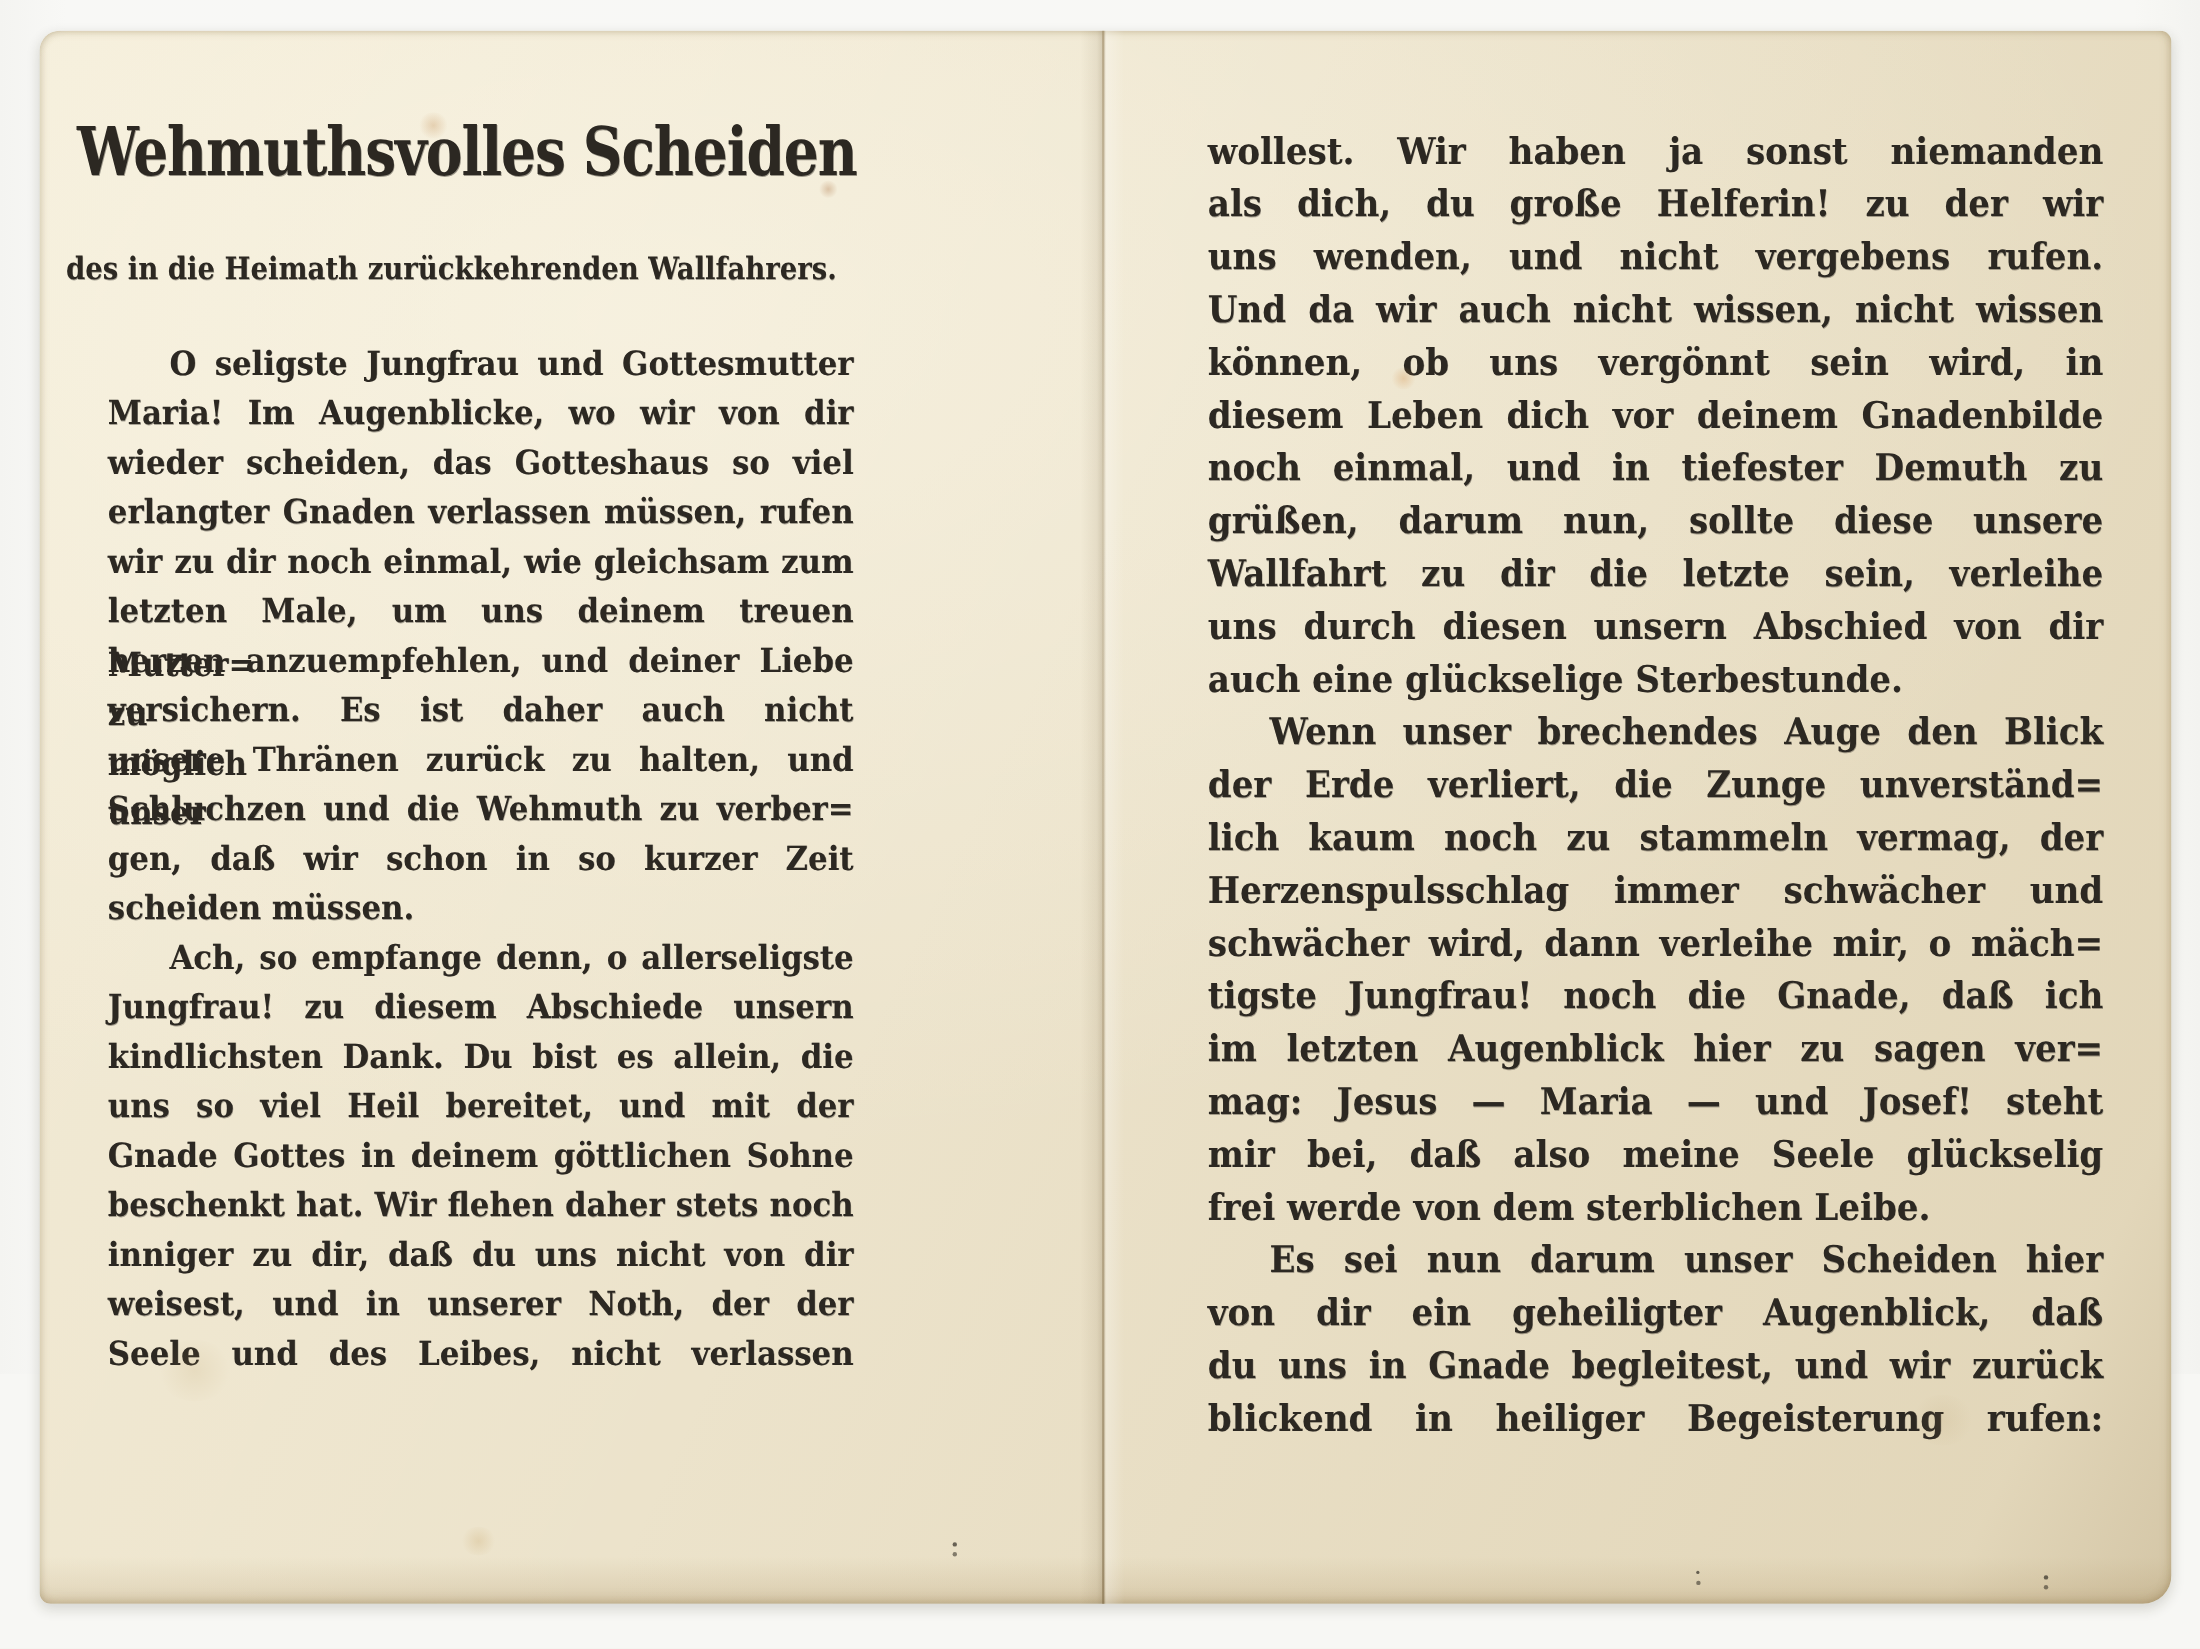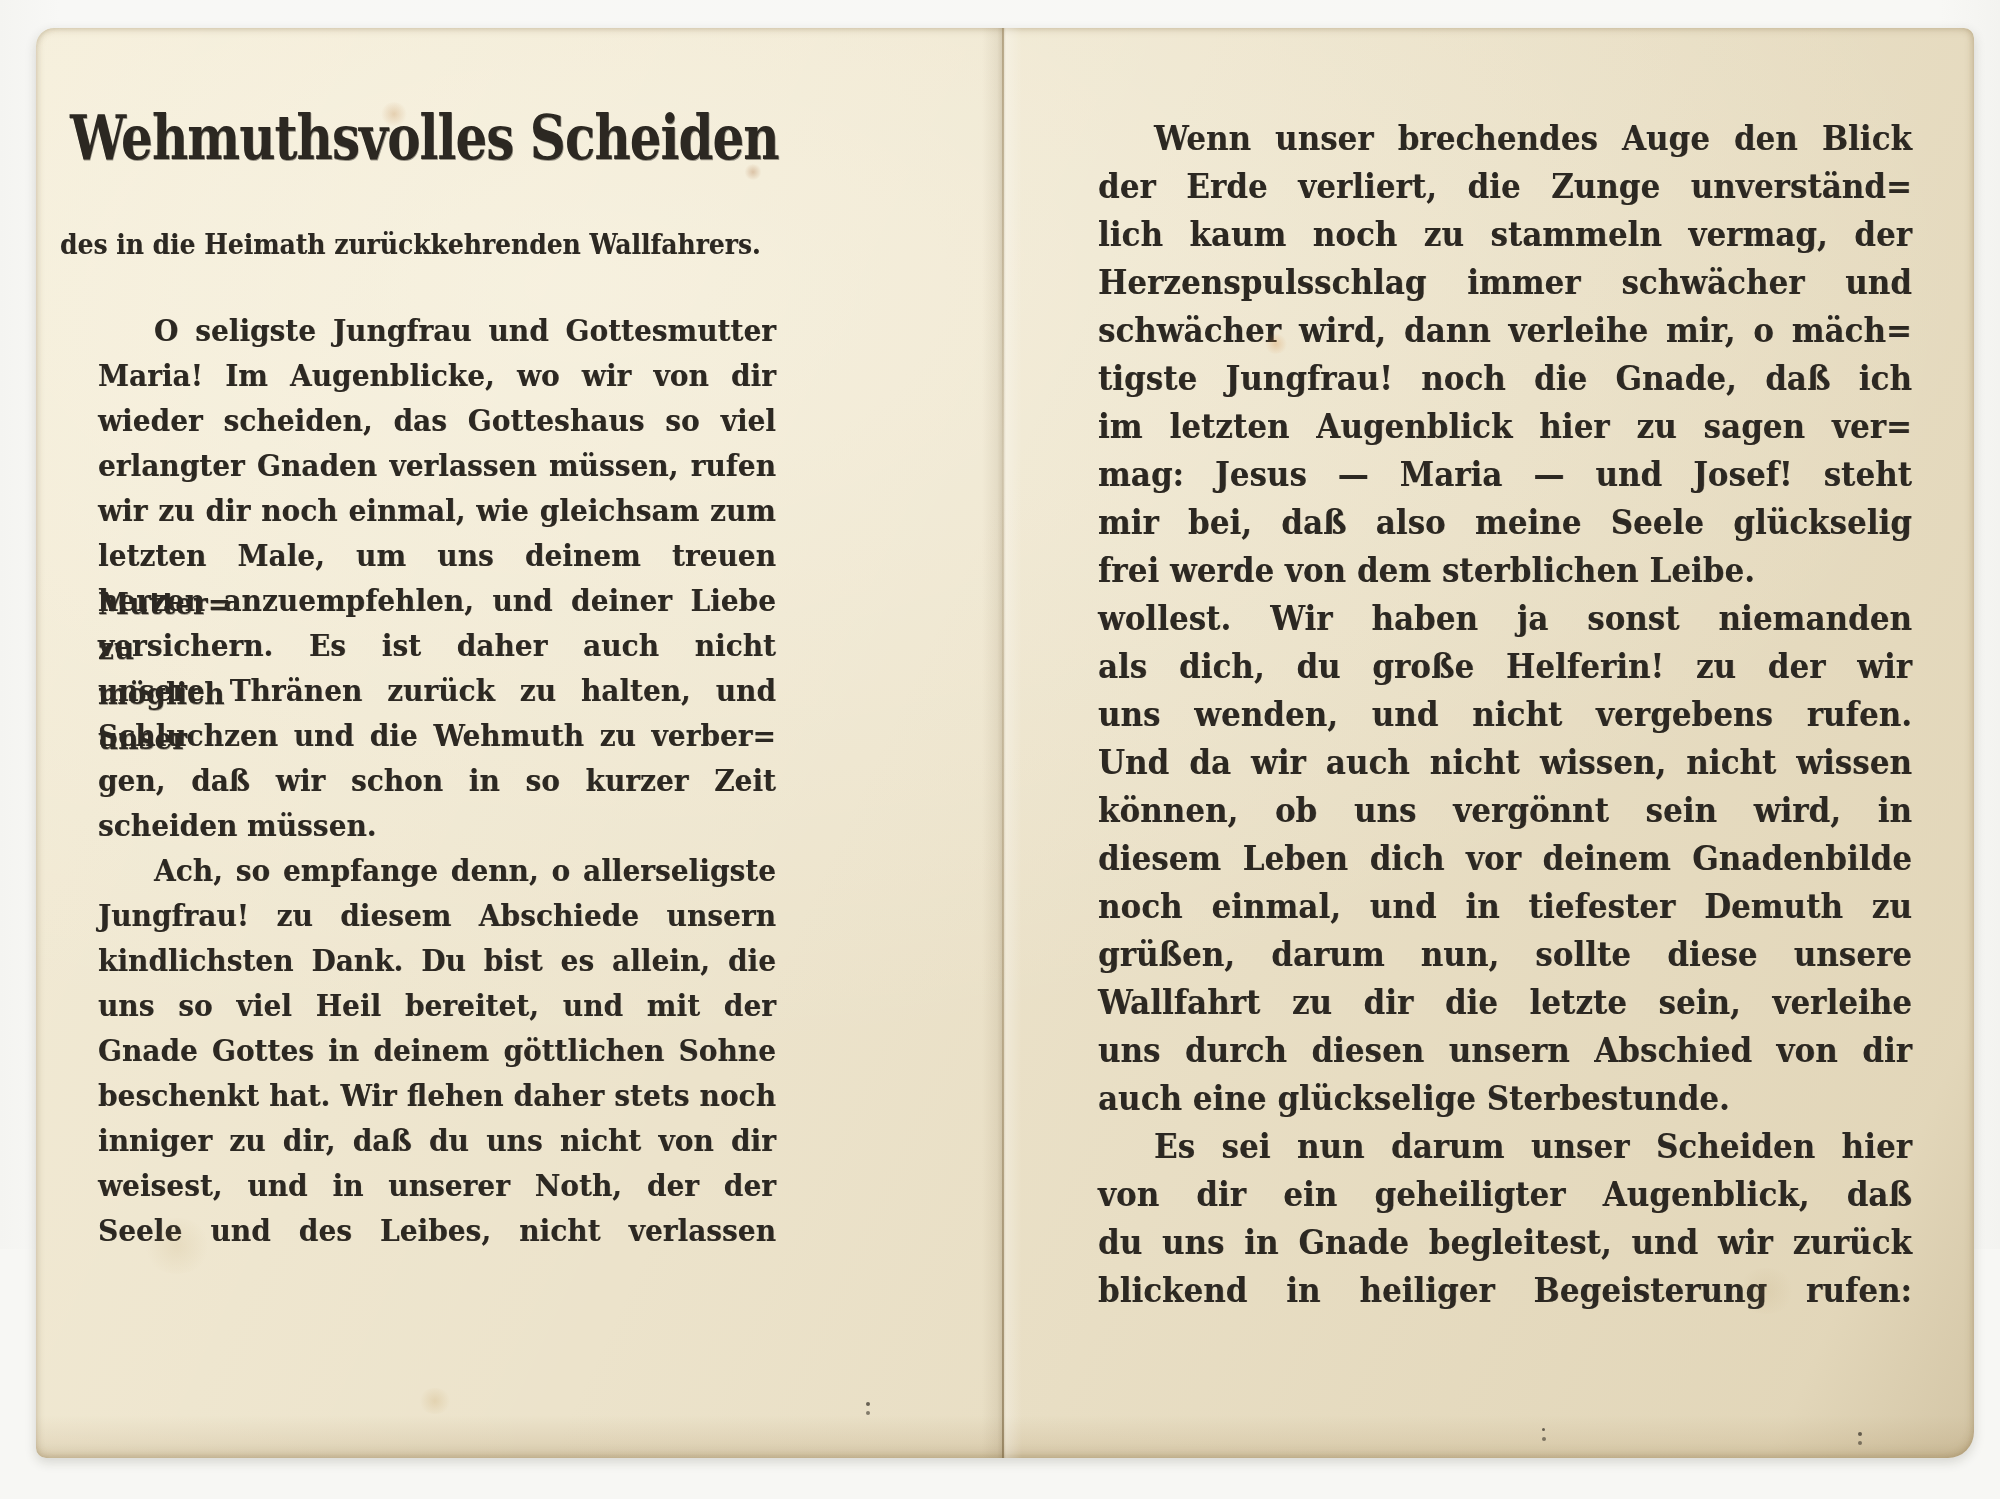--- a/index.html
+++ b/index.html
@@ -121,43 +121,43 @@
           </div>
         </div>
     </div>
 
     <div class="fold"></div>
     <div class="fold-line"></div>
 
     <div class="page right">
       <div class="body-block">
           <div class="para">
-            <div class="line just ind">Wenn unser brechendes Auge den Blick</div>
-            <div class="line just">der Erde verliert, die Zunge unverständ=</div>
-            <div class="line just">lich kaum noch zu stammeln vermag, der</div>
-            <div class="line just">Herzenspulsschlag immer schwächer und</div>
-            <div class="line just">schwächer wird, dann verleihe mir, o mäch=</div>
-            <div class="line just">tigste Jungfrau! noch die Gnade, daß ich</div>
-            <div class="line just">im letzten Augenblick hier zu sagen ver=</div>
-            <div class="line just">mag: Jesus — Maria — und Josef! steht</div>
-            <div class="line just">mir bei, daß also meine Seele glückselig</div>
-            <div class="line">frei werde von dem sterblichen Leibe.</div>
-          </div>
-          <div class="para">
             <div class="line just">wollest. Wir haben ja sonst niemanden</div>
             <div class="line just">als dich, du große Helferin! zu der wir</div>
             <div class="line just">uns wenden, und nicht vergebens rufen.</div>
             <div class="line just">Und da wir auch nicht wissen, nicht wissen</div>
             <div class="line just">können, ob uns vergönnt sein wird, in</div>
             <div class="line just">diesem Leben dich vor deinem Gnadenbilde</div>
             <div class="line just">noch einmal, und in tiefester Demuth zu</div>
             <div class="line just">grüßen, darum nun, sollte diese unsere</div>
             <div class="line just">Wallfahrt zu dir die letzte sein, verleihe</div>
             <div class="line just">uns durch diesen unsern Abschied von dir</div>
             <div class="line">auch eine glückselige Sterbestunde.</div>
+          </div>
+          <div class="para">
+            <div class="line just ind">Wenn unser brechendes Auge den Blick</div>
+            <div class="line just">der Erde verliert, die Zunge unverständ=</div>
+            <div class="line just">lich kaum noch zu stammeln vermag, der</div>
+            <div class="line just">Herzenspulsschlag immer schwächer und</div>
+            <div class="line just">schwächer wird, dann verleihe mir, o mäch=</div>
+            <div class="line just">tigste Jungfrau! noch die Gnade, daß ich</div>
+            <div class="line just">im letzten Augenblick hier zu sagen ver=</div>
+            <div class="line just">mag: Jesus — Maria — und Josef! steht</div>
+            <div class="line just">mir bei, daß also meine Seele glückselig</div>
+            <div class="line">frei werde von dem sterblichen Leibe.</div>
           </div>
           <div class="para">
             <div class="line just ind">Es sei nun darum unser Scheiden hier</div>
             <div class="line just">von dir ein geheiligter Augenblick, daß</div>
             <div class="line just">du uns in Gnade begleitest, und wir zurück</div>
             <div class="line just">blickend in heiliger Begeisterung rufen:</div>
           </div>
         </div>
     </div>
 

